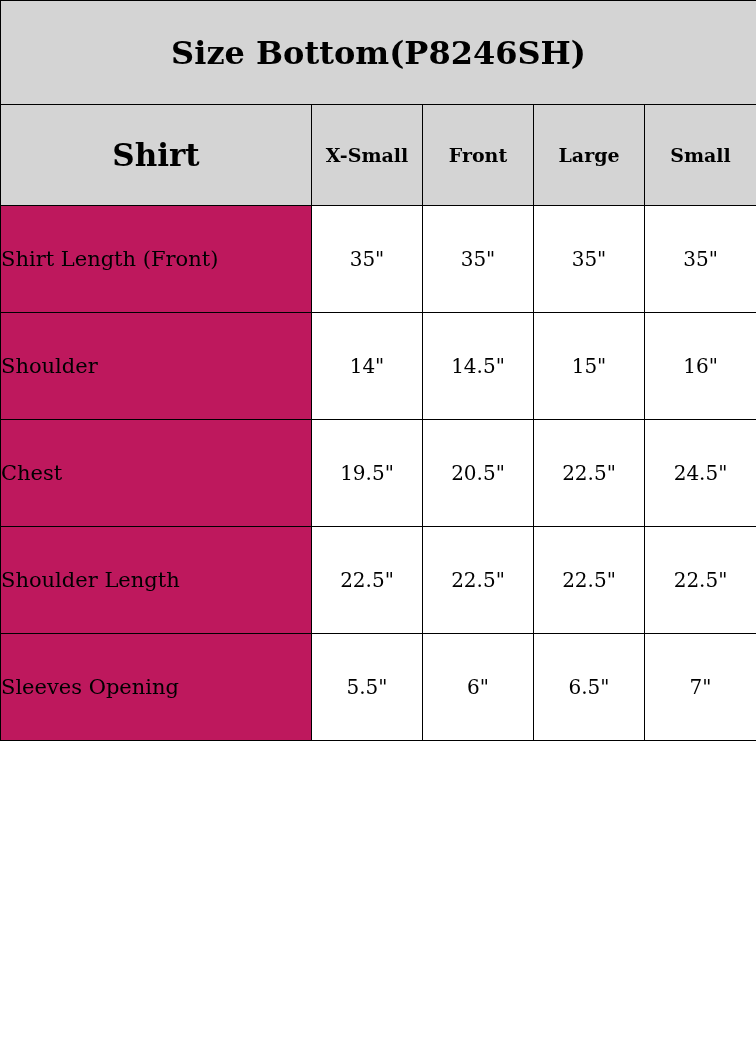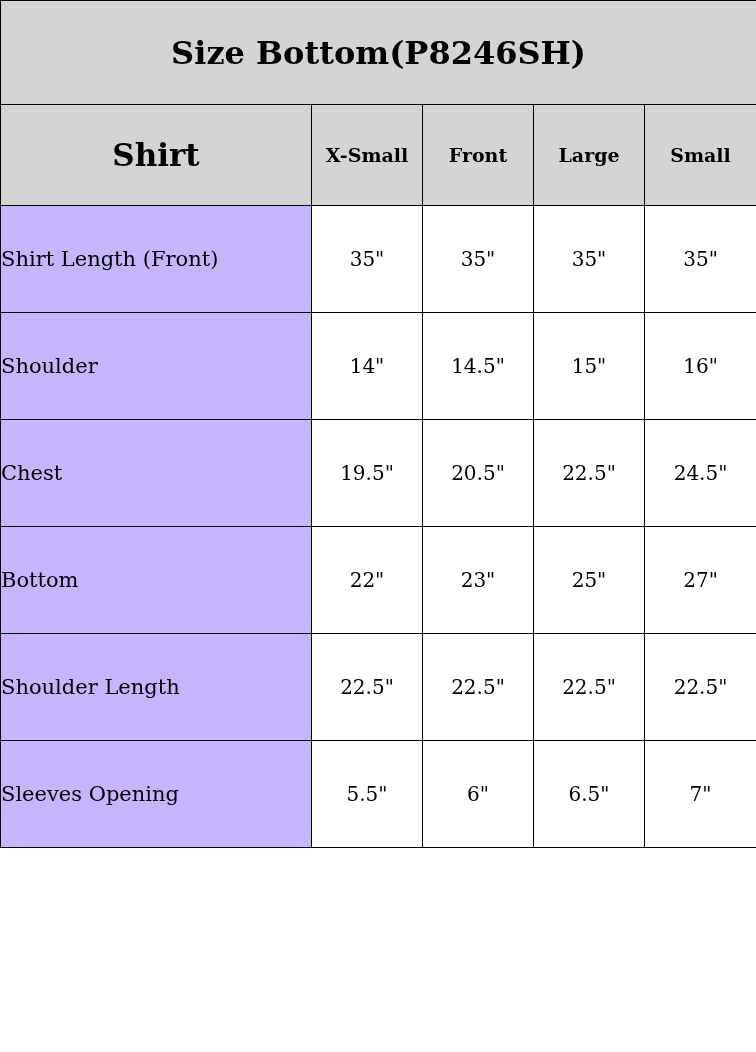--- a/index.html
+++ b/index.html
@@ -40,21 +40,21 @@
     vertical-align: middle;
   }
   .header-row td.cat-header {
     font-size: 31px;
     text-align: center;
   }
   .header-row td.size-header {
     font-size: 19px;
   }
   .row-label {
-    background: #c4b5fd;
+    background: #be185d;
     font-size: 21px;
     padding-left: 10px;
     vertical-align: middle;
     height: 106px;
     text-align: left;
   }
   .val {
     background: #ffffff;
     text-align: center;
     font-size: 20px;
@@ -108,27 +108,20 @@
 
     <tr>
       <td class="row-label">Chest</td>
       <td class="val">19.5"</td>
       <td class="val">20.5"</td>
       <td class="val">22.5"</td>
       <td class="val">24.5"</td>
     </tr>
 
 
-    <tr>
-      <td class="row-label">Bottom</td>
-      <td class="val">22"</td>
-      <td class="val">23"</td>
-      <td class="val">25"</td>
-      <td class="val">27"</td>
-    </tr>
 
     <tr>
       <td class="row-label">Shoulder Length</td>
       <td class="val">22.5"</td>
       <td class="val">22.5"</td>
       <td class="val">22.5"</td>
       <td class="val">22.5"</td>
     </tr>
 
     <tr>

